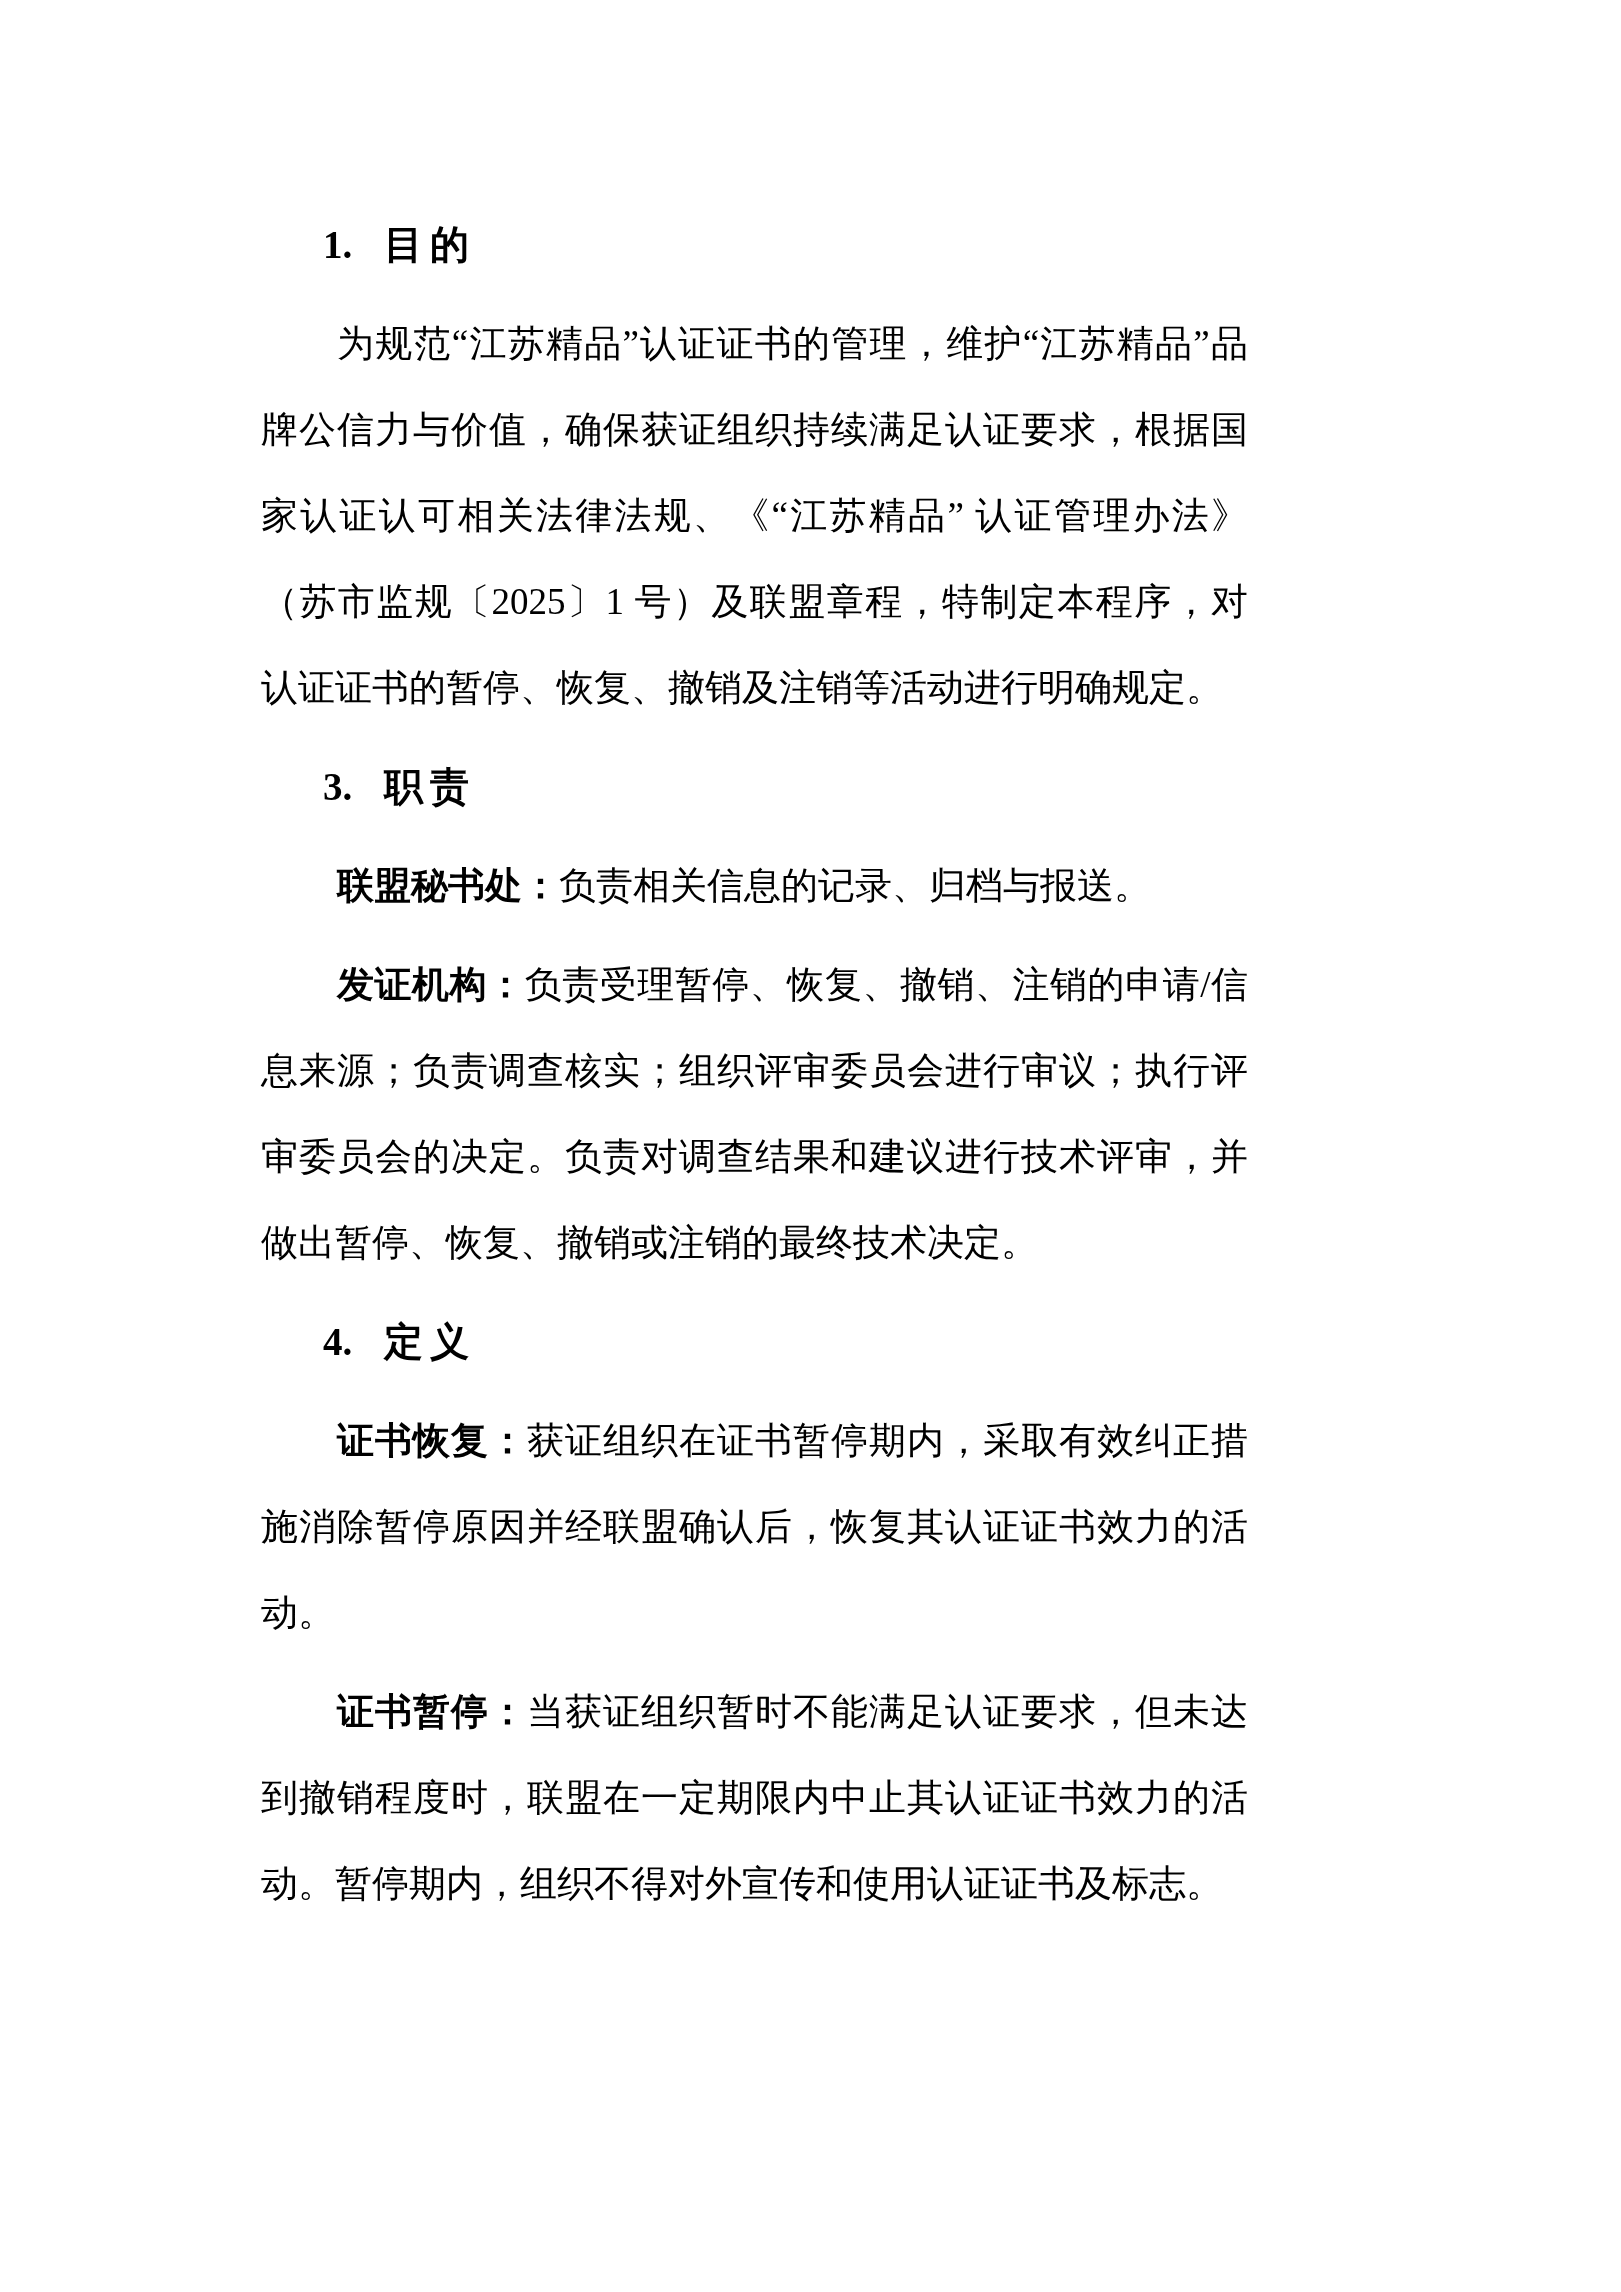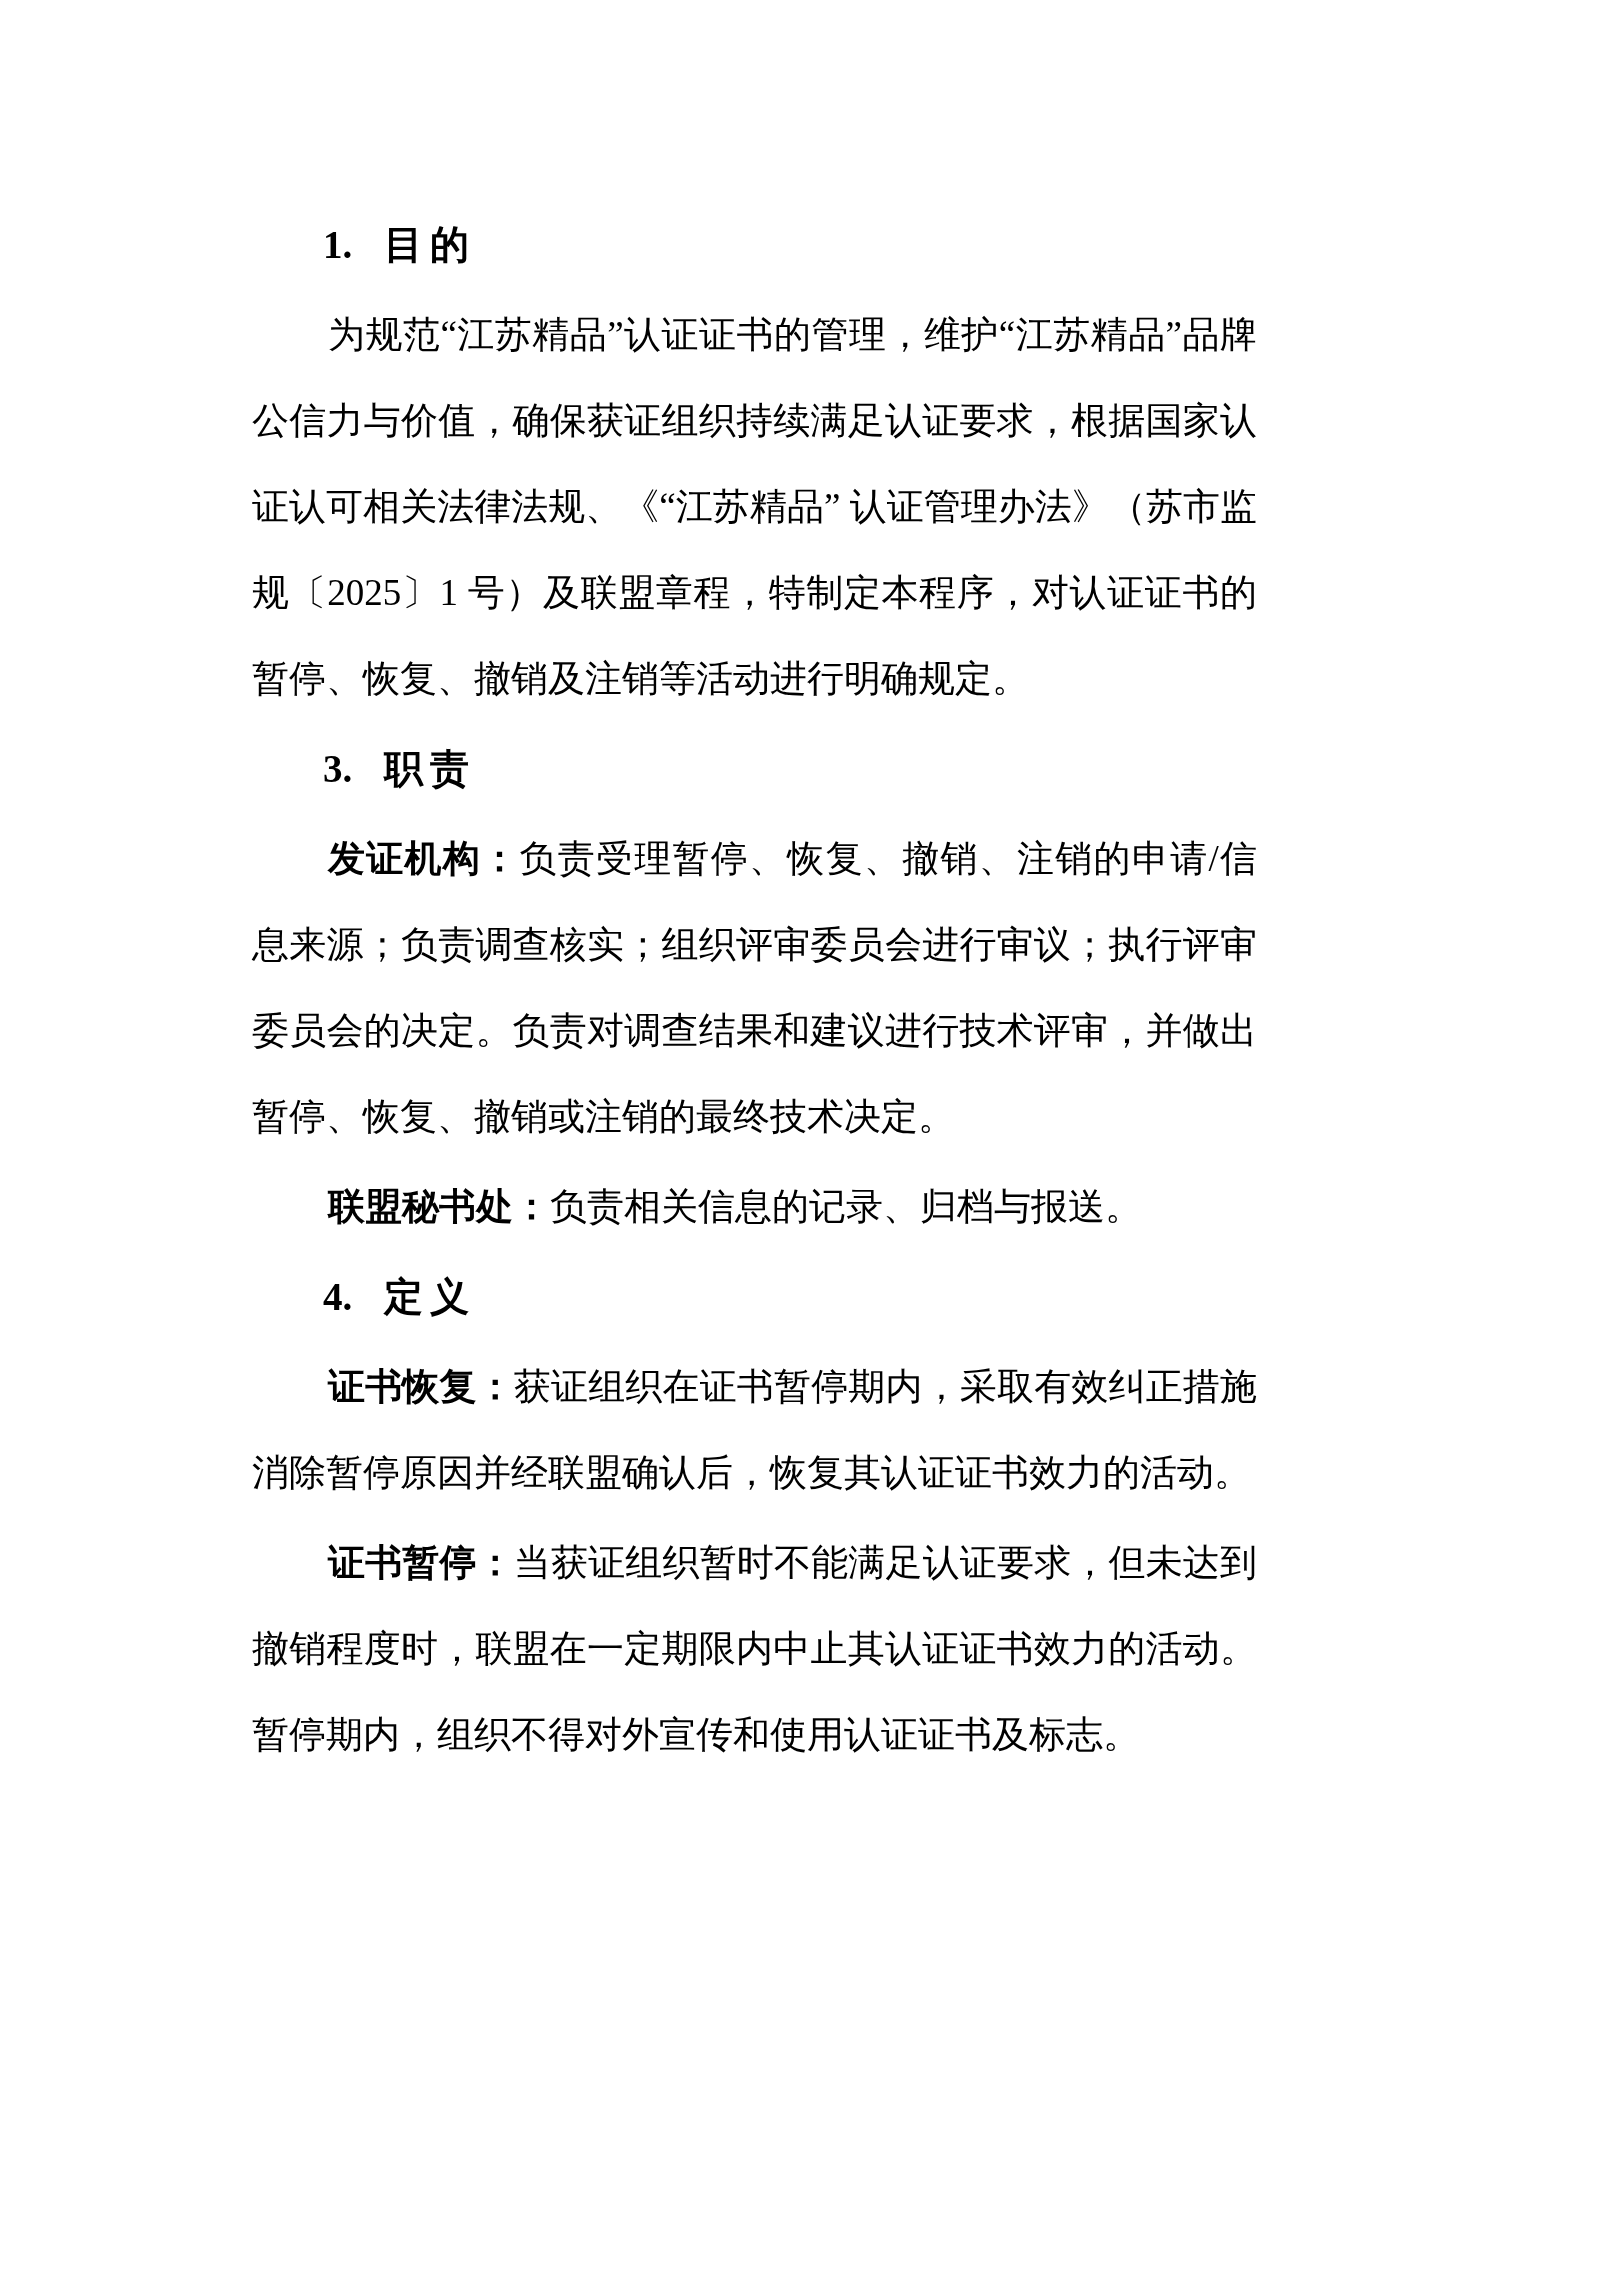--- a/index.html
+++ b/index.html
@@ -39,42 +39,42 @@
     min-width: 61px;
     font-family: "Liberation Serif", "DejaVu Serif", serif;
     font-weight: bold;
   }
   .heading .title {
     font-family: "Liberation Sans", "DejaVu Sans", sans-serif;
     font-weight: bold;
     letter-spacing: 6.9px;
   }
   .para {
-    margin: 4px;
+    margin: 13px;
     text-indent: 76px;
     text-align: justify;
   }
   .para .lead {
     font-weight: bold;
     font-family: "Liberation Sans", "DejaVu Sans", sans-serif;
   }
 </style>
 </head>
 <body>
 
 <div class="page">
   <div class="content">
 
     <h2 class="heading"><span class="num">1.</span><span class="title">目的</span></h2>
     <p class="para"><span>为规范“江苏精品”认证证书的管理，维护“江苏精品”品牌公信力与价值，确保获证组织持续满足认证要求，根据国家认证认可相关法律法规、《“江苏精品” 认证管理办法》（苏市监规〔2025〕1 号）及联盟章程，特制定本程序，对认证证书的暂停、恢复、撤销及注销等活动进行明确规定。</span></p>
 
 
     <h2 class="heading"><span class="num">3.</span><span class="title">职责</span></h2>
+    <p class="para"><span class="lead">联盟秘书处：</span><span>负责相关信息的记录、归档与报送。</span></p>
     <p class="para"><span class="lead">发证机构：</span><span>负责受理暂停、恢复、撤销、注销的申请/信息来源；负责调查核实；组织评审委员会进行审议；执行评审委员会的决定。负责对调查结果和建议进行技术评审，并做出暂停、恢复、撤销或注销的最终技术决定。</span></p>
-    <p class="para"><span class="lead">联盟秘书处：</span><span>负责相关信息的记录、归档与报送。</span></p>
 
     <h2 class="heading"><span class="num">4.</span><span class="title">定义</span></h2>
     <p class="para"><span class="lead">证书恢复：</span><span>获证组织在证书暂停期内，采取有效纠正措施消除暂停原因并经联盟确认后，恢复其认证证书效力的活动。</span></p>
     <p class="para"><span class="lead">证书暂停：</span><span>当获证组织暂时不能满足认证要求，但未达到撤销程度时，联盟在一定期限内中止其认证证书效力的活动。暂停期内，组织不得对外宣传和使用认证证书及标志。</span></p>
 
   </div>
 </div>
 
 
 </body></html>

